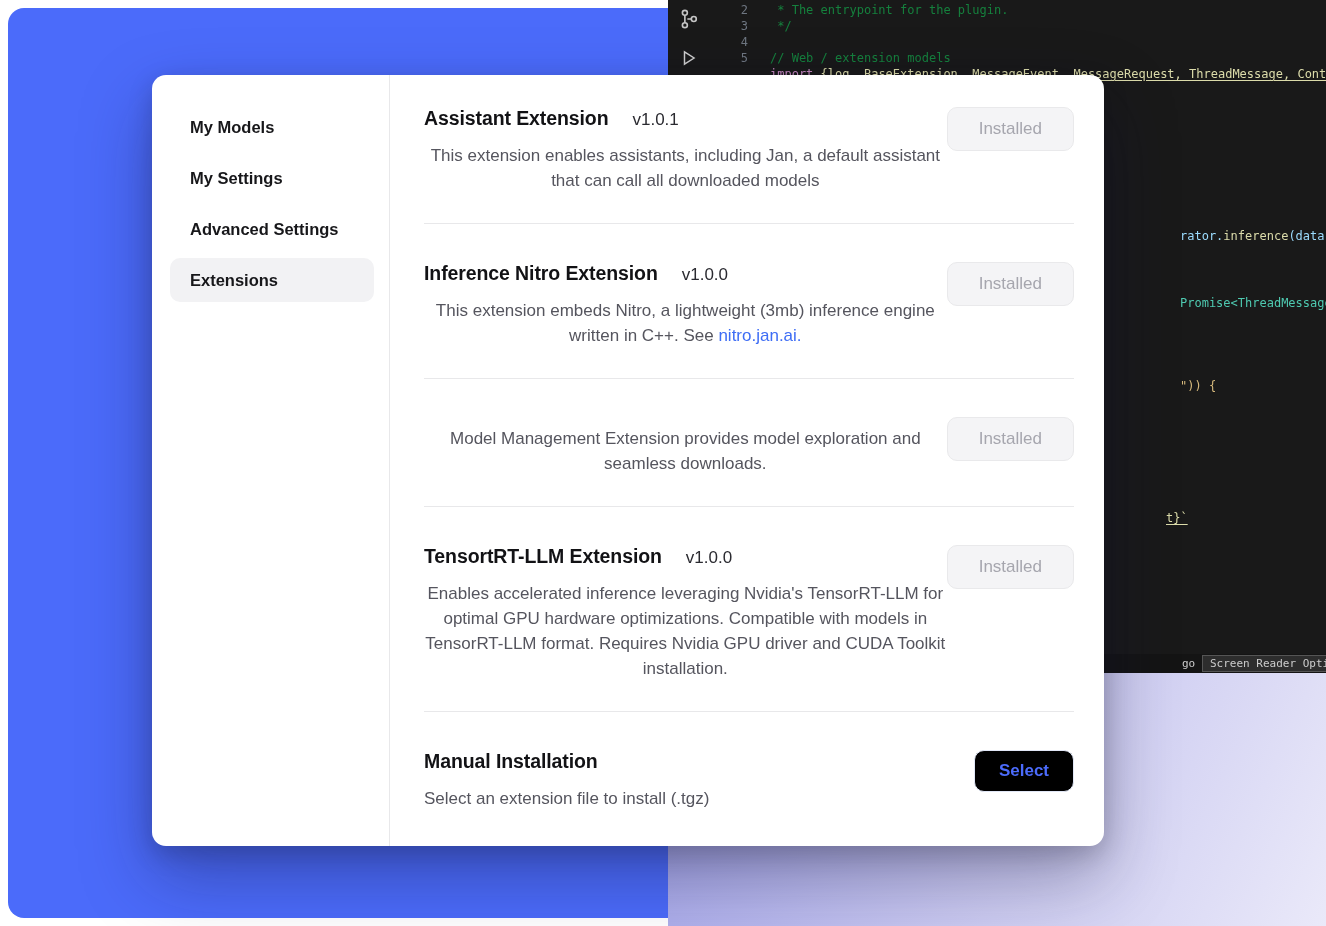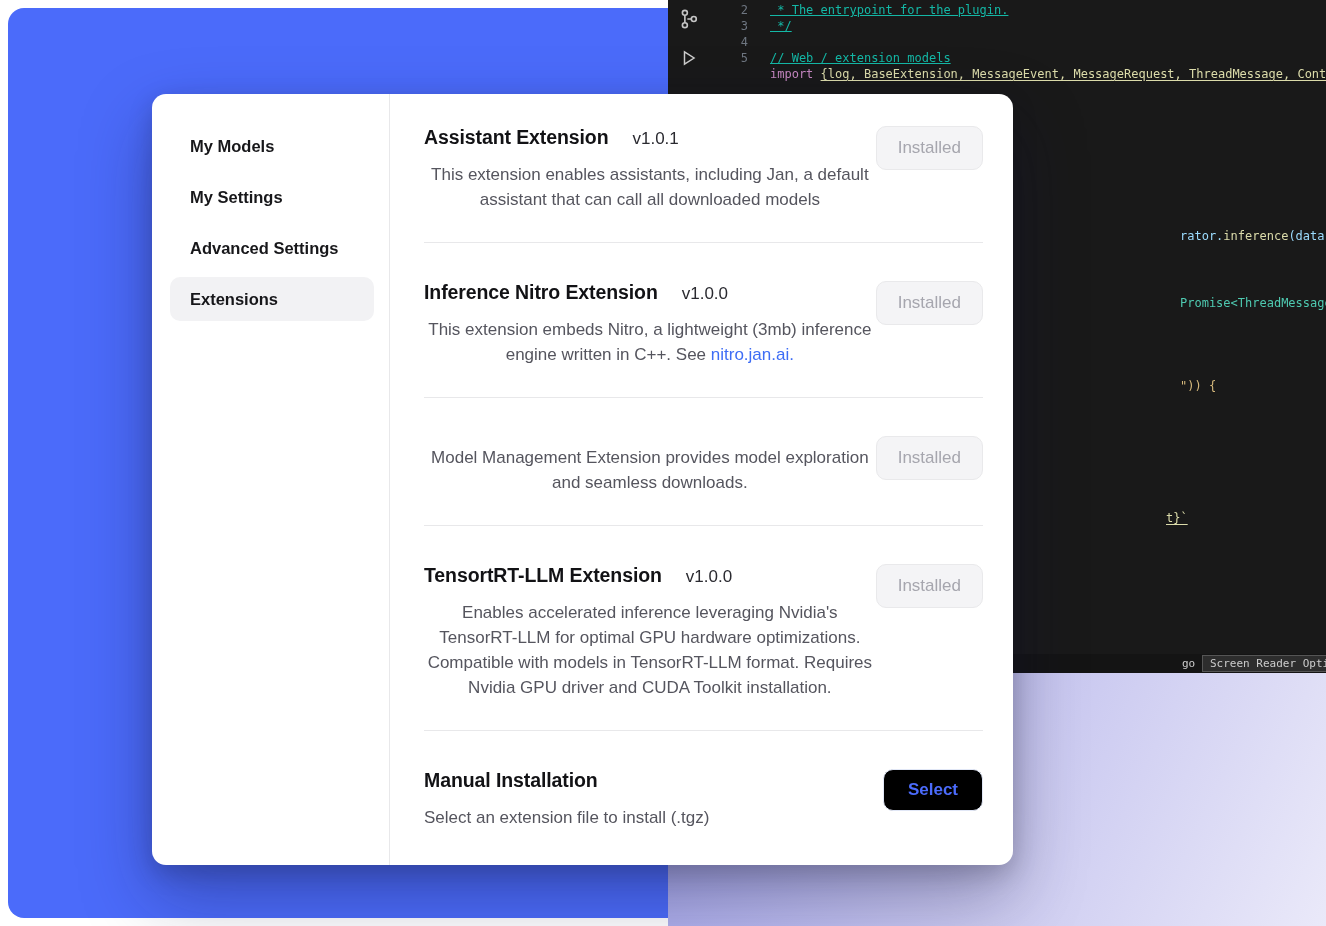--- a/index.html
+++ b/index.html
@@ -14,56 +14,56 @@
   
   .editor { position:absolute; left:668px; top:0; width:658px; height:673px;
     background:#191919; color:#d4d4d4;
     font-family:"DejaVu Sans Mono","Liberation Mono",monospace; font-size:12px; }
   .gutter-icons { position:absolute; left:4px; top:8px; width:34px; display:flex;
     flex-direction:column; gap:16px; align-items:center; }
   .code-area { position:absolute; left:0; top:2px; right:0; }
   .code-row { display:flex; height:16px; line-height:16px; white-space:pre; }
   .ln { width:80px; text-align:right; color:#6e7681; flex:0 0 80px; }
   .code { margin-left:22px; }
-  .comment { color:#14b8a6;text-decoration:underline; }
+  .comment { color:#15803d; }
   .kw { color:#c586c0; }
   .ids { color:#dcdcaa; text-decoration:underline; text-underline-offset:2px; }
   .frag { position:absolute; white-space:pre; }
   .c-blue { color:#9cdcfe; } .c-yel { color:#dcdcaa; } .c-teal { color:#4ec9b0; }
   .c-str { color:#d7ba7d; } .u { text-decoration:underline; text-underline-offset:2px; }
   .statusbar { position:absolute; left:0; right:0; bottom:0; height:19px; background:#141414;
     display:flex; align-items:center; font-size:11px; color:#cccccc; }
   .status-go { position:absolute; left:514px; top:3px; }
   .status-box { position:absolute; left:534px; top:1px; background:#2d2d2d;
     border:1px solid #555; color:#cccccc; padding:1px 7px; white-space:nowrap; }
 
   
   .blue-window { position:absolute; left:8px; top:8px; width:660px; height:910px;
     background:#4b6bfa; border-radius:16px 0 0 16px; }
 
   
-  .card { position:absolute; left:152px; top:94px; width:861px; height:771px;
+  .card { position:absolute; left:152px; top:75px; width:952px; height:771px;
     background:#ffffff; border-radius:14px; display:flex; overflow:hidden;
     box-shadow:0 30px 70px rgba(20,20,60,.35), 0 8px 24px rgba(0,0,0,.18); }
   .sidebar { flex:0 0 238px; width:238px; border-right:1px solid #e8e8ea;
     padding:30px 15px 0 18px; }
   .side-item { height:44px; display:flex; align-items:center; padding:0 20px;
     border-radius:10px; font-size:16.5px; font-weight:700; color:#17171a;
     margin-bottom:7px; cursor:pointer; }
   .side-item.active { background:#f2f2f4; }
 
   .content { flex:1; padding:32px 30px 0 34px; }
   .ext-row { display:flex; align-items:flex-start; justify-content:space-between; }
   .ext-info { max-width:590px; }
   .title-line { display:flex; align-items:baseline; gap:24px; height:27px; }
   .ext-title { font-size:19.5px; font-weight:700; color:#121215; letter-spacing:-0.1px; }
   .ext-ver { font-size:17px; color:#2a2a30; }
   .desc { margin-top:9px; font-size:17px; line-height:25px; color:#55555e;text-align:center; }
   .link { color:#3e6df5; text-decoration:none; cursor:pointer; }
-  .btn { height:44px; padding:0 21px; border-radius:10px; border:1px solid #e9e9eb;
+  .btn { height:44px; padding:0 31px; border-radius:10px; border:1px solid #e9e9eb;
     background:#f4f4f6; color:#a6a6ae; font-size:17px; font-weight:500;
     font-family:inherit; cursor:default; flex:0 0 auto; }
   .btn.select { height:42px; padding:0 24px; background:#000000; border-color:#e1e7f6;
     color:#4b6bfb; font-weight:700; cursor:pointer; }
   .divider { border:none; border-top:1px solid #e8e8ea; margin:30px 0 38px; }
 </style>
 </head>
 <body>
 
 <div class="stage">

